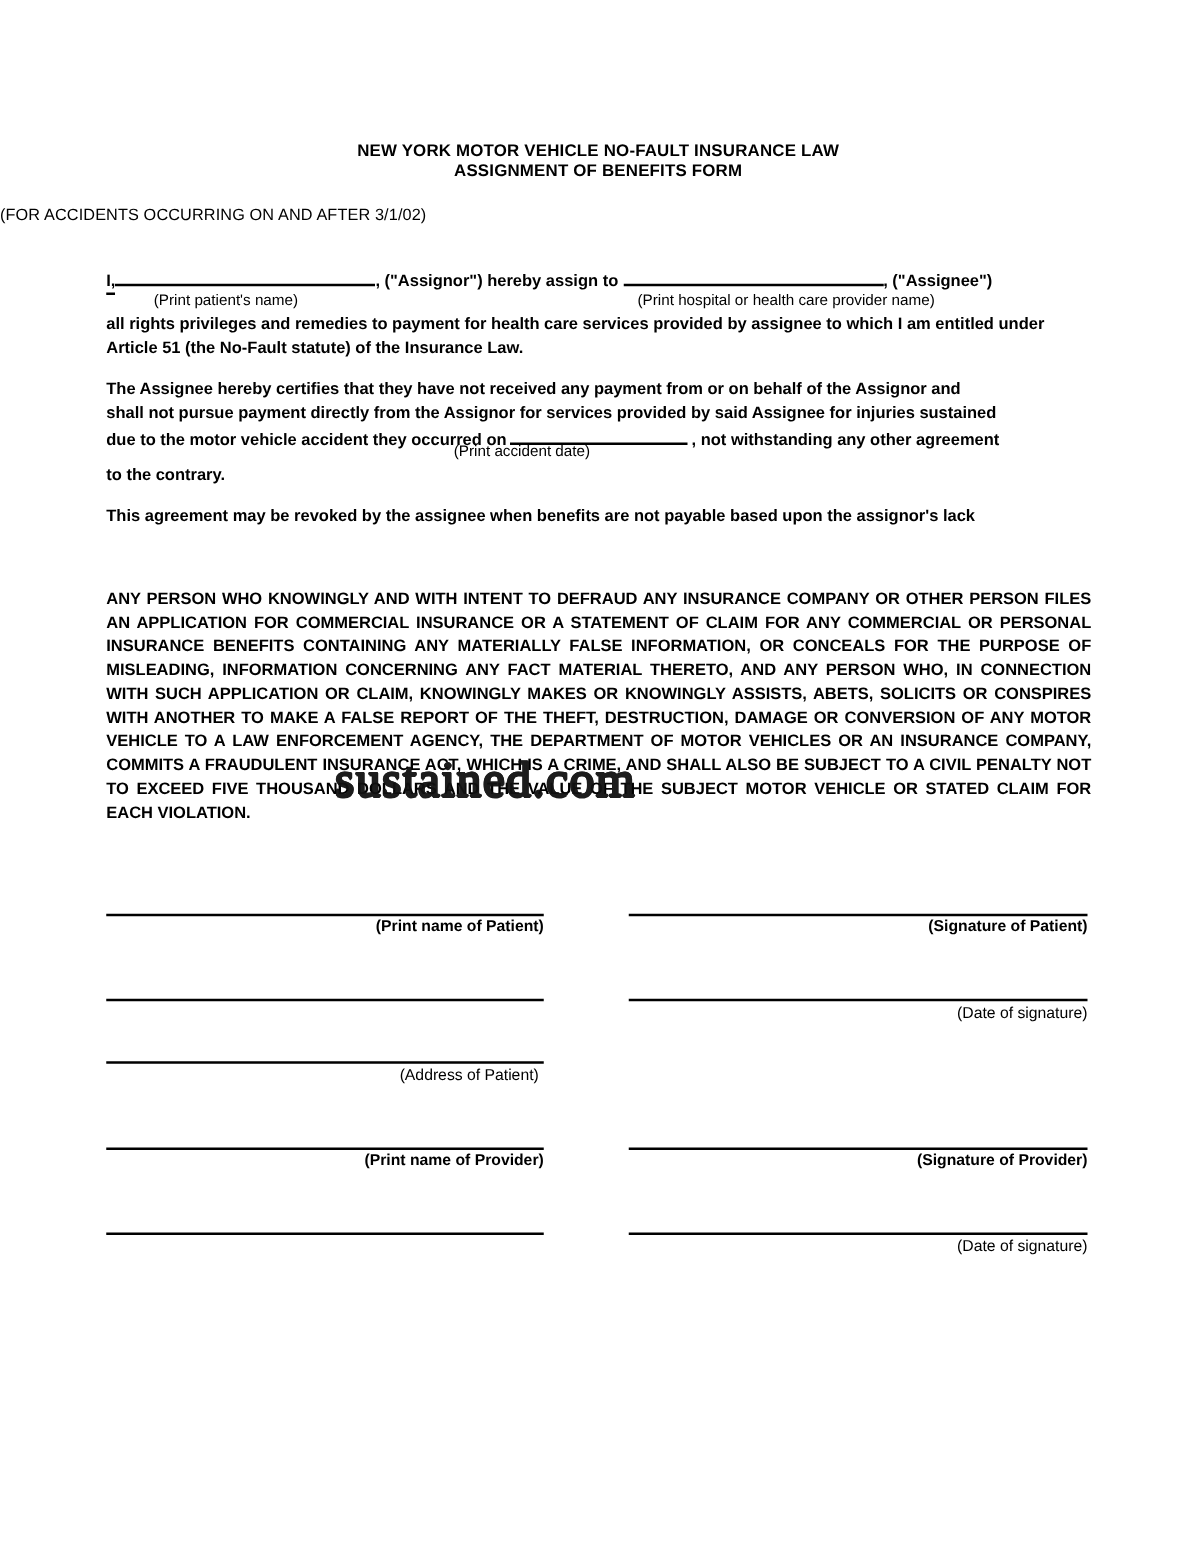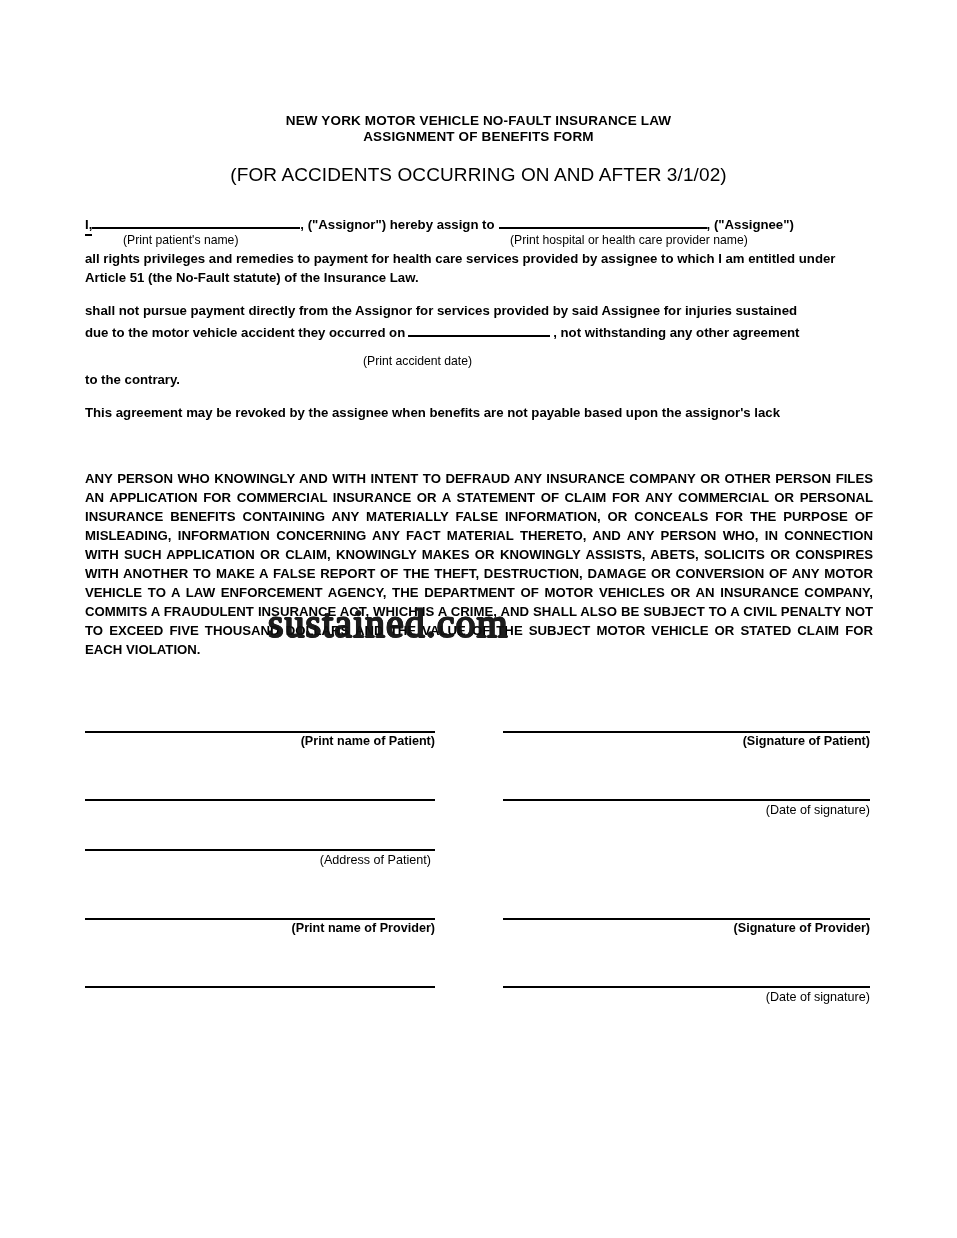--- a/index.html
+++ b/index.html
@@ -32,22 +32,21 @@
     font-size: 13.5px;
     font-weight: bold;
     letter-spacing: 0.15px;
     line-height: 16px;
   }
   .subtitle-line {
     position: absolute;
     left: 0;
     top: 164px;
     width: 957px;
-    text-align: center;
-    font-size: 19px;
+    font-size: 13px;
     font-weight: normal;
     letter-spacing: 0.1px;
   }
 
   
   .body-text {
     font-size: 13.2px;
     font-weight: bold;
     line-height: 19px;
   }
@@ -176,20 +175,21 @@
   </div>
 
   <div class="cap-row">
     <span class="caption cap-left">(Print patient's name)</span>
     <span class="caption cap-right">(Print hospital or health care provider name)</span>
   </div>
 
   <div class="para body-text para-1">all rights privileges and remedies to payment for health care services provided by assignee to which I am entitled under Article 51 (the No-Fault statute) of the Insurance Law.</div>
 
   <div class="para body-text para-2">
+    <div>The Assignee hereby certifies that they have not received any payment from or on behalf of the Assignor and</div>
     <div>shall not pursue payment directly from the Assignor for services provided by said Assignee for injuries sustained</div>
     <div>
       <span>due to the motor vehicle accident they occurred on</span><span class="date-blank"></span><span>, not withstanding any other agreement</span>
     </div>
   </div>
   <div class="cap-date">(Print accident date)</div>
   <div class="para body-text para-2b">to the contrary.</div>
 
   <div class="para body-text para-3">
     <div>This agreement may be revoked by the assignee when benefits are not payable based upon the assignor's lack</div>

